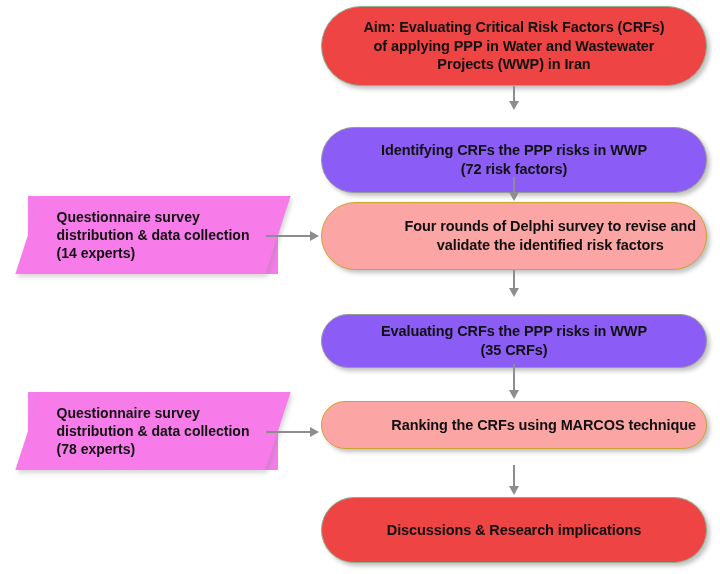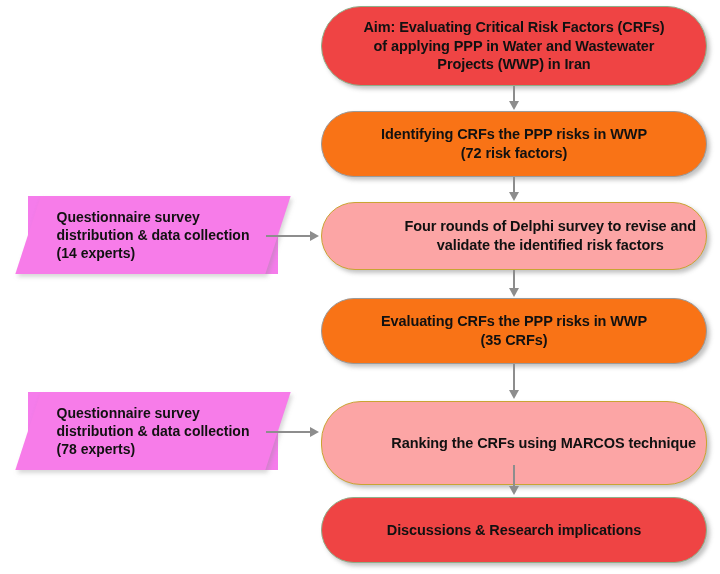--- a/index.html
+++ b/index.html
@@ -47,22 +47,23 @@
   
   .pill {
     border-radius: 40px;
   }
 
   .pill.green {
     background: #ef4444;
     border: 1.2px solid #8fae89;
   }
   .pill.white {
-    background: #f97316;
+    background: #8b5cf6;
     border: 1.2px solid #9a9a9a;
+    margin-top: 16px;
   }
   .pill.yellow {
     background: #fca5a5;
     border: 1.2px solid #c9a433;
     justify-content: flex-end;
   }
 
   
   .parallelogram {
     background: #f77ee8;
@@ -133,26 +134,26 @@
   <div class="node pill white" style="left:321px; top:111px; width:386px; height:66px; font-size:14.5px;">
     <span class="label">Identifying CRFs the PPP risks in WWP
 (72 risk factors)</span>
   </div>
 
   <div class="node pill yellow" style="left:321px; top:202px; width:386px; height:68px; font-size:14.5px;">
     <span class="label">Four rounds of Delphi survey  to revise and
 validate the identified risk factors</span>
   </div>
 
-  <div class="node pill white" style="left:321px; top:298px; width:386px; height:66px; font-size:14.5px;">
+  <div class="node pill white" style="left:321px; top:298px; width:386px; height:54px; font-size:14.5px;">
     <span class="label">Evaluating CRFs the PPP risks in WWP
 (35 CRFs)</span>
   </div>
 
-  <div class="node pill yellow" style="left:321px; top:401px; width:386px; height:84px; font-size:14.5px;">
+  <div class="node pill yellow" style="left:321px; top:401px; width:386px; height:48px; font-size:14.5px;">
     <span class="label">Ranking the CRFs using MARCOS technique</span>
   </div>
 
   <div class="node pill green" style="left:321px; top:497px; width:386px; height:66px; font-size:14.5px;">
     <span class="label">Discussions &amp; Research implications</span>
   </div>
 
   <div class="parallelogram" style="left:28px; top:196px; width:250px; height:78px;">
     <div class="para-shape"></div>
     <div class="para-text" style="font-size:14px;">Questionnaire survey

